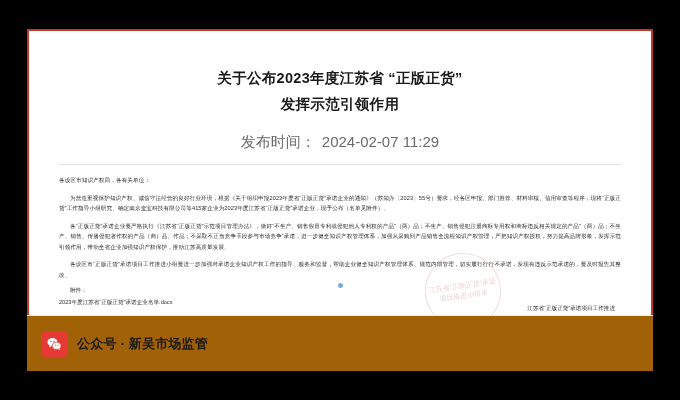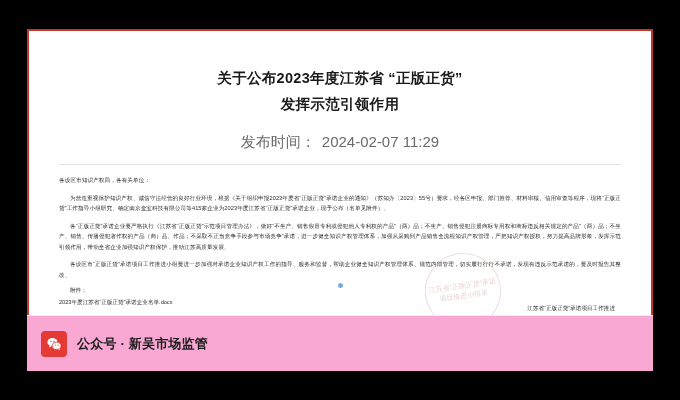--- a/index.html
+++ b/index.html
@@ -140,21 +140,21 @@
     border-radius: 50%;
     opacity: 0.75;
   }
   
   .account-bar {
     position: absolute;
     left: 27px;
     right: 27px;
     bottom: 29px;
     height: 56px;
-    background: #f9a8d4;
+    background: #a16207;
     display: flex;
     align-items: center;
     padding-left: 14px;
     box-sizing: border-box;
     border-top: 1px solid #ececec;
   }
   .account-avatar {
     width: 26px;
     height: 26px;
     border-radius: 4px;

